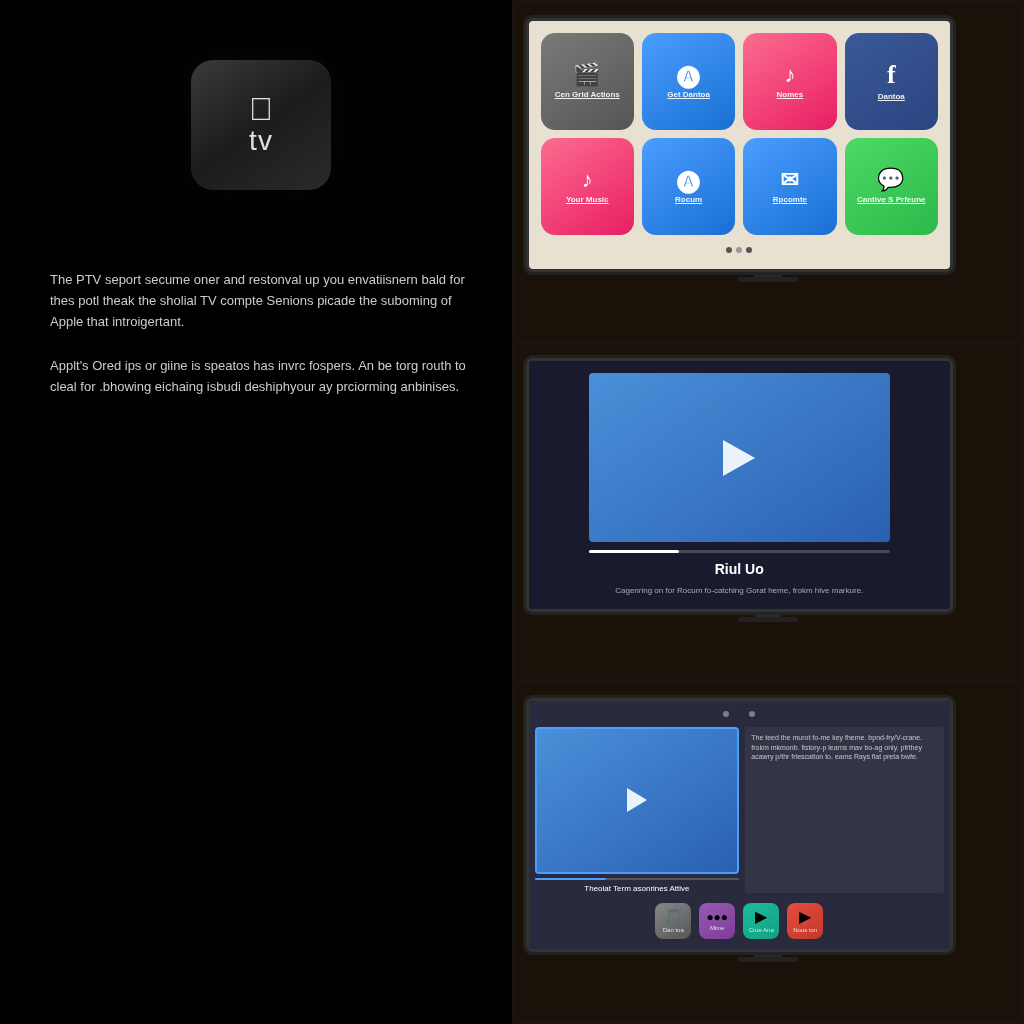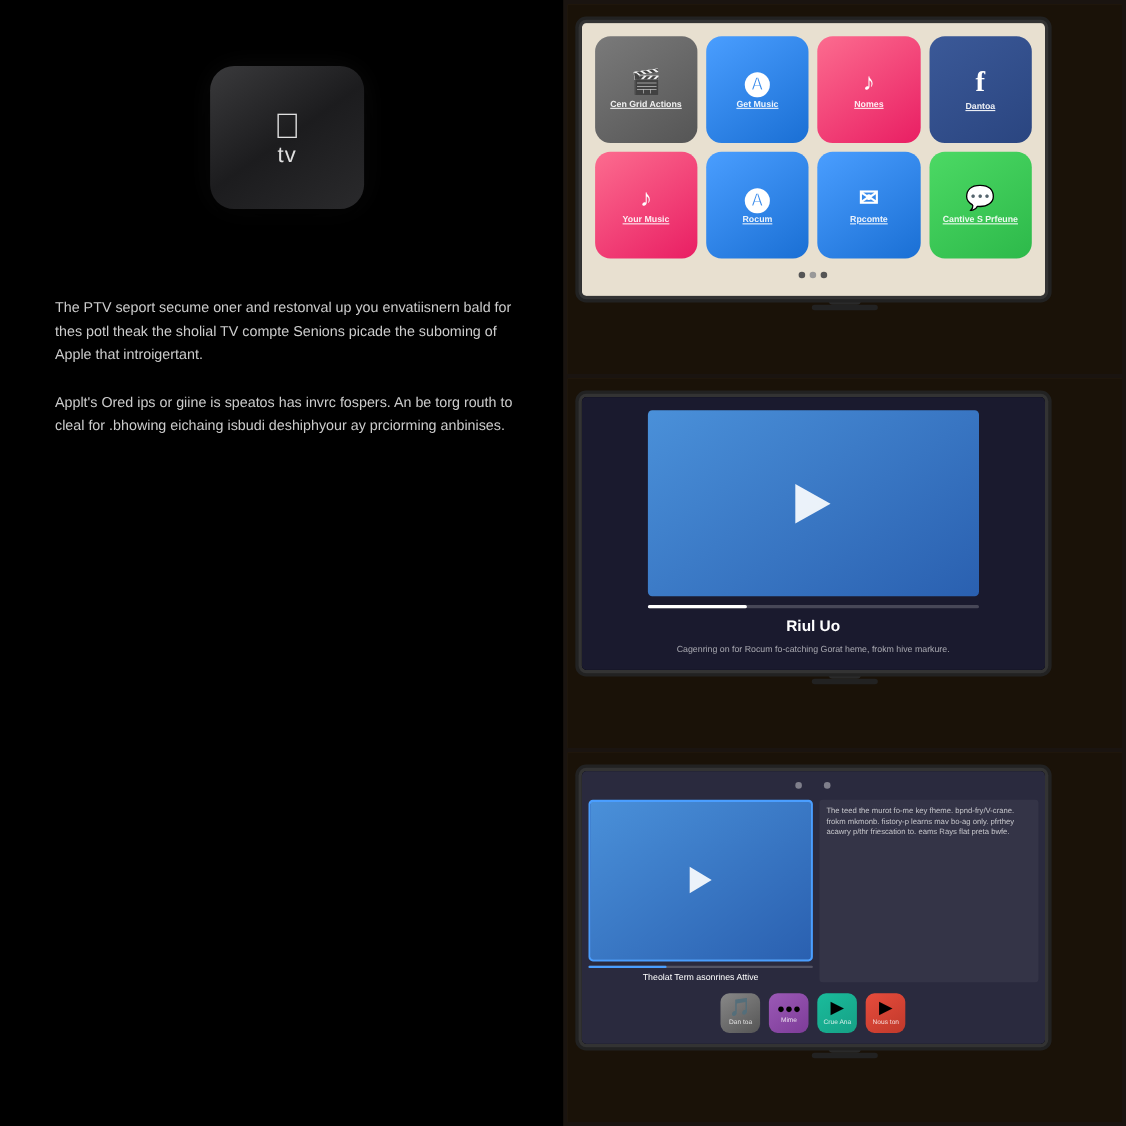--- a/index.html
+++ b/index.html
@@ -54,21 +54,21 @@
     }
 
     .apple-icon {
       font-size: 32px;
       line-height: 1;
       color: #e0e0e0;
       display: block;
     }
 
     .tv-text {
-      font-size: 20px;
+      font-size: 28px;
       font-weight: 300;
       color: #e0e0e0;
       letter-spacing: 1px;
     }
 
     .heading {
       font-size: 36px;
       font-weight: 700;
       color: #fff;
       margin-bottom: 24px;
@@ -404,21 +404,21 @@
         <div style="width:95%; height:90%;">
           <div class="tv-screen-wrapper">
             <div class="app-grid-screen">
               <div class="app-row">
                 <div class="app-icon app-gray">
                   <span class="app-icon-symbol">🎬</span>
                   <span class="app-label">Cen Grid Actions</span>
                 </div>
                 <div class="app-icon app-blue">
                   <span class="app-icon-symbol">🅐</span>
-                  <span class="app-label">Get Music</span>
+                  <span class="app-label">Get Dantoa</span>
                 </div>
                 <div class="app-icon app-music-pink">
                   <span class="app-icon-symbol">♪</span>
                   <span class="app-label">Nomes</span>
                 </div>
                 <div class="app-icon app-fb-blue">
                   <span class="app-icon-symbol" style="font-size:26px;font-weight:700;font-family:serif;">f</span>
                   <span class="app-label">Dantoa</span>
                 </div>
               </div>

